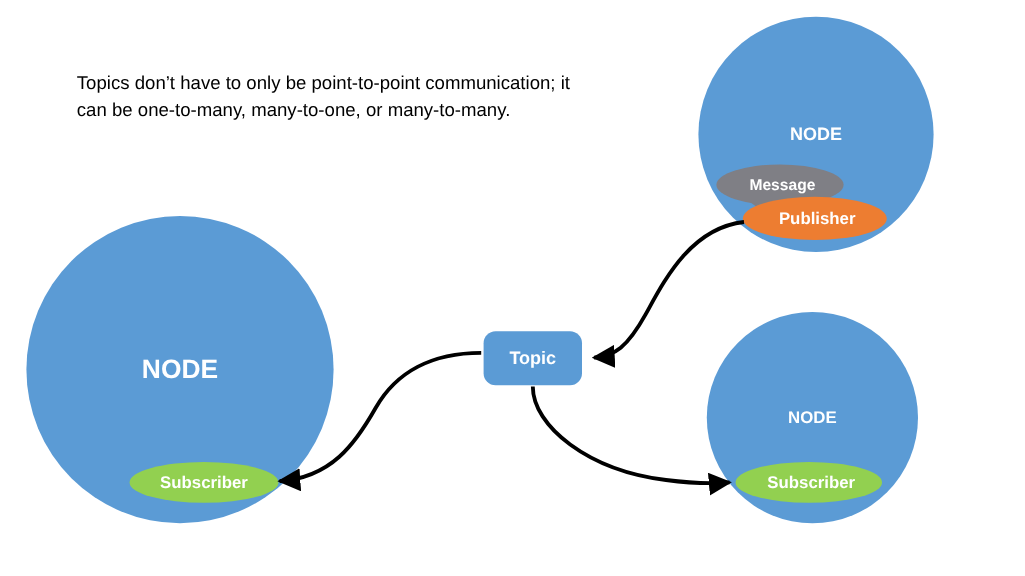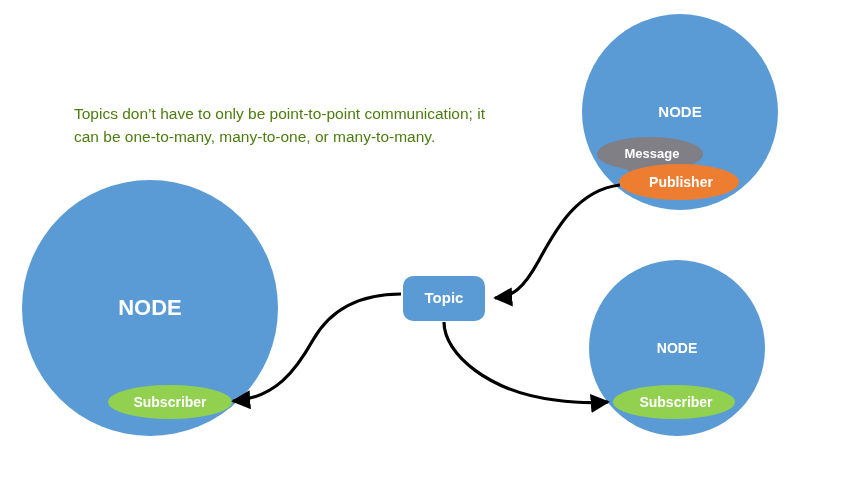--- a/index.html
+++ b/index.html
@@ -19,29 +19,28 @@
   }
   #diagram-svg {
     position: absolute;
     left: 0;
     top: 0;
     width: 854px;
     height: 480px;
   }
   .caption {
     position: absolute;
-    left: 74px;
+    left: 64px;
     top: 58px;
     width: 430px;
     font-size: 15.5px;
     line-height: 1.5;
-    color: #4d7c0f;
+    color: #000000;
     font-family: "Liberation Sans", sans-serif;
     white-space: pre-line;
-    margin-top: 44px;
   }
   .node-label {
     fill: #ffffff;
     font-family: "Liberation Sans", sans-serif;
     font-weight: bold;
     text-anchor: middle;
     dominant-baseline: middle;
   }
   .pill-label {
     fill: #ffffff;

